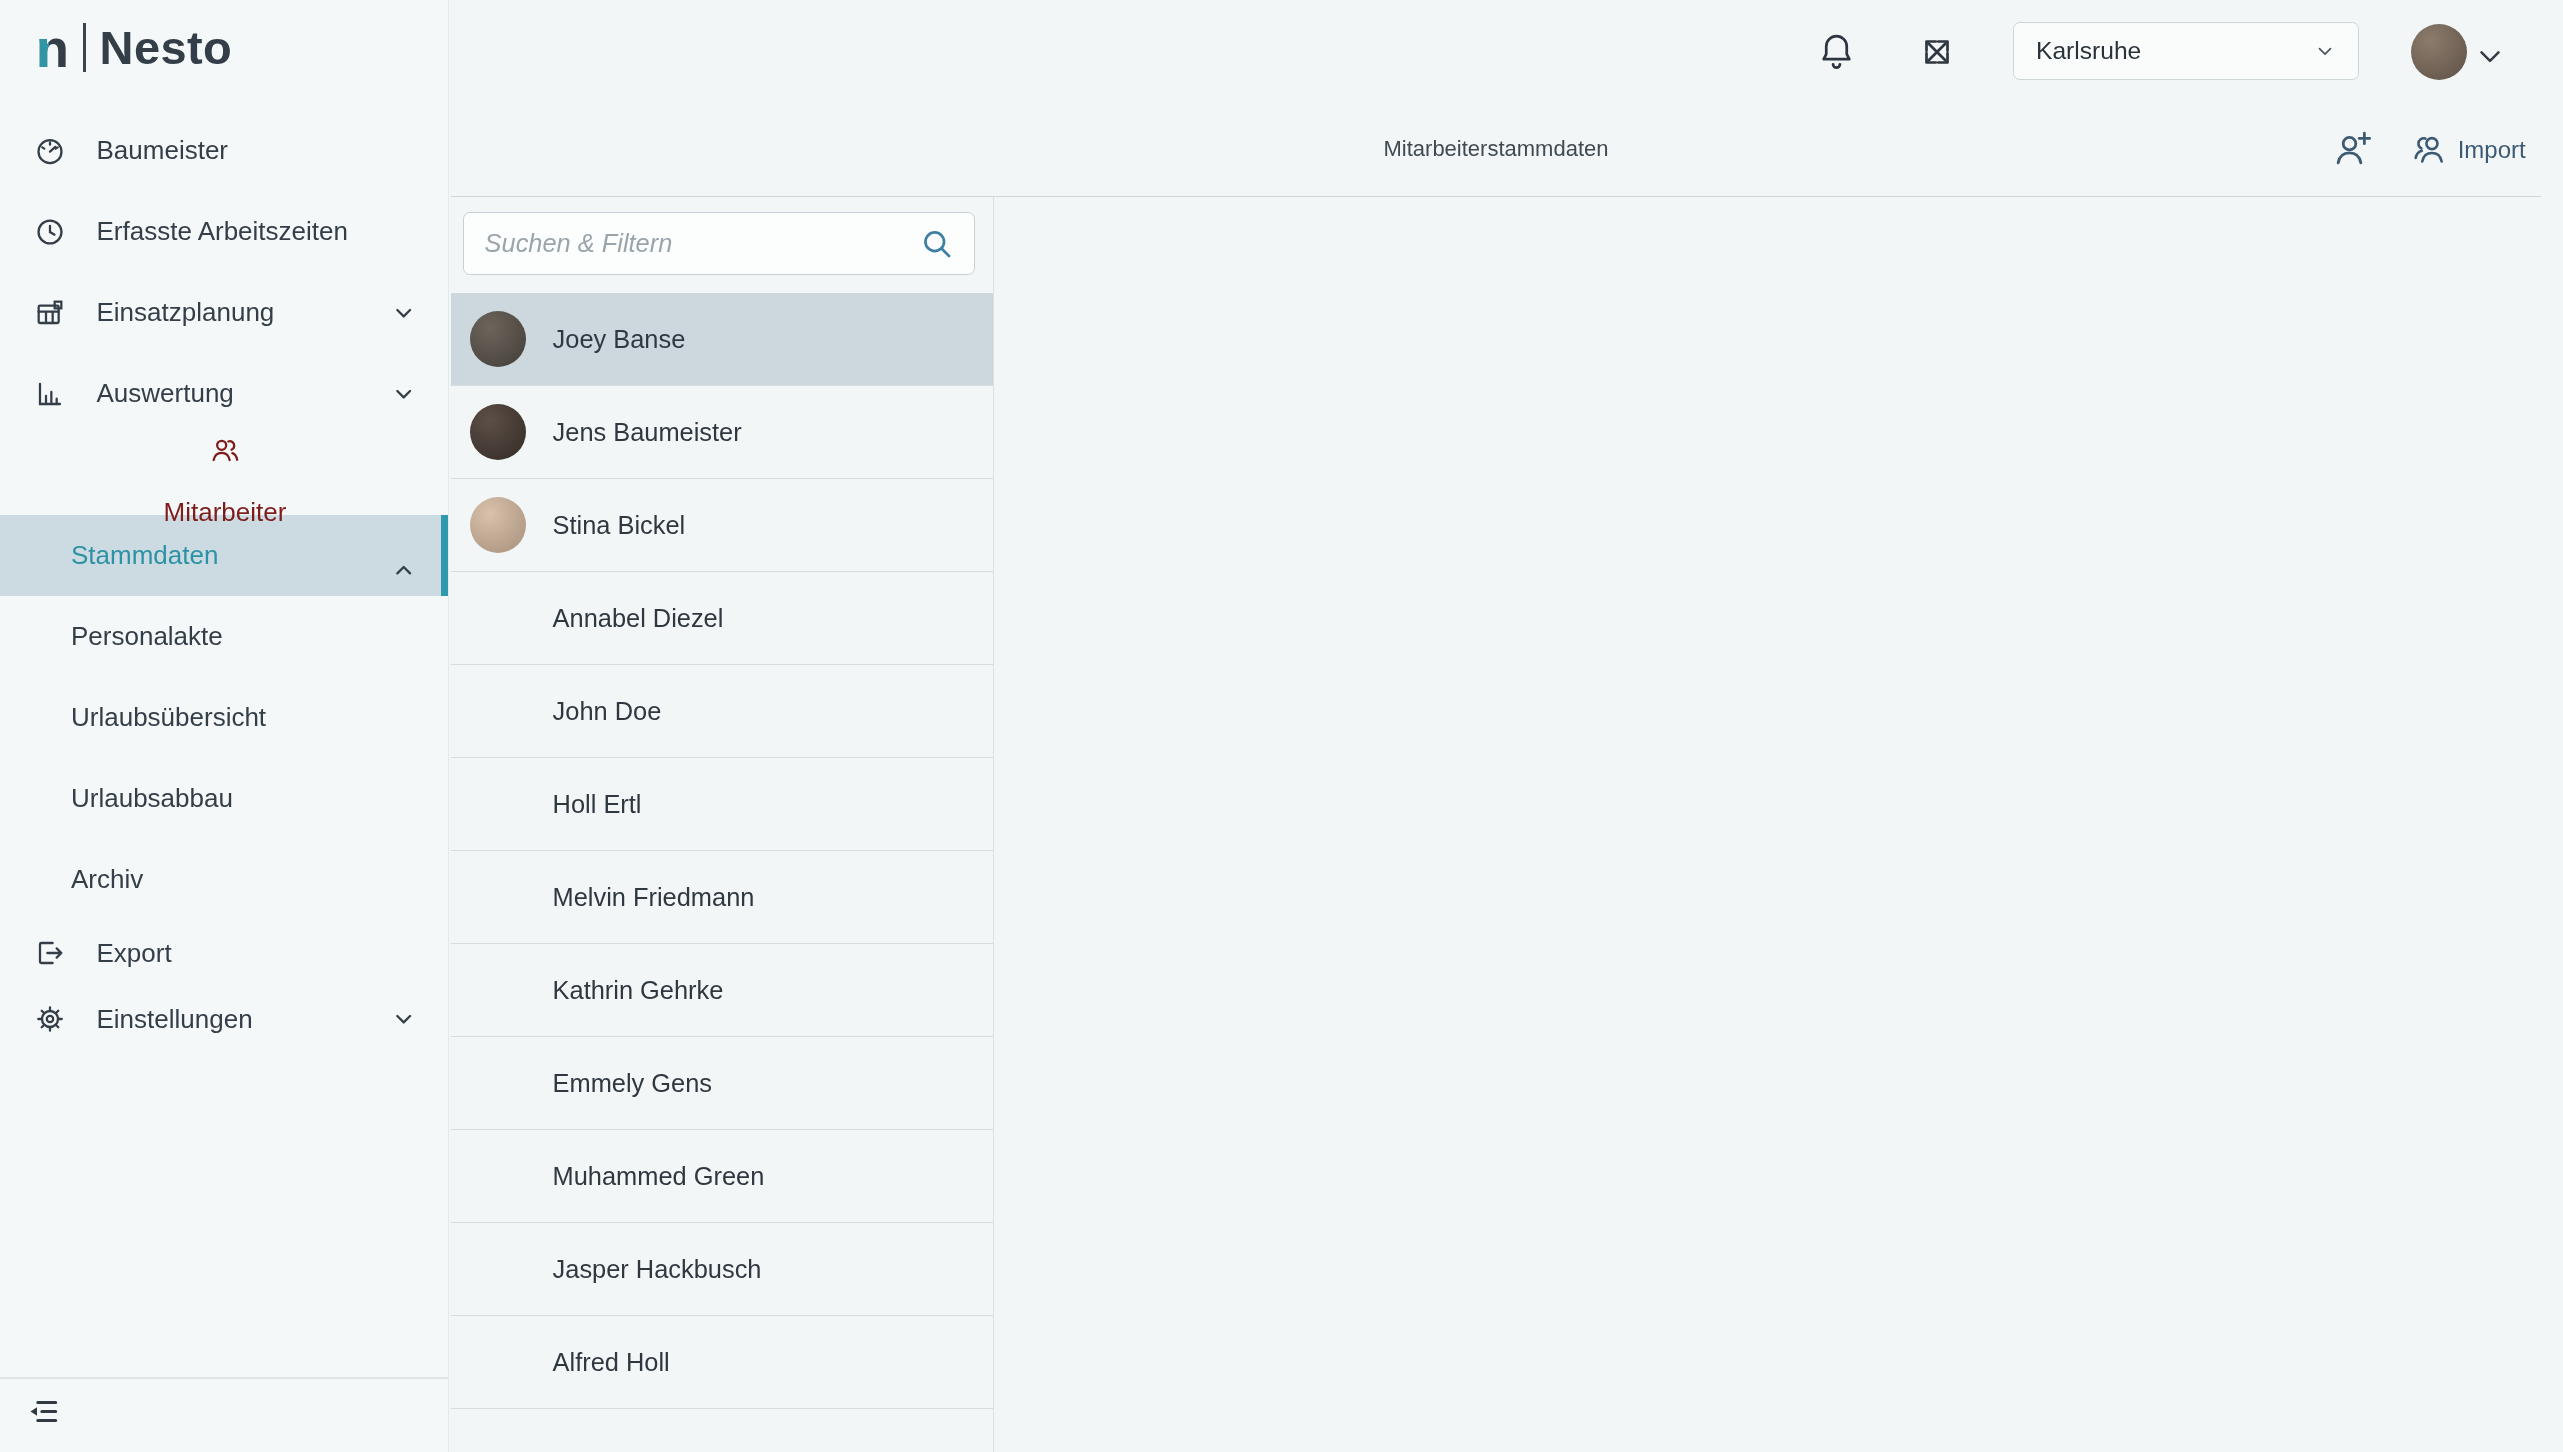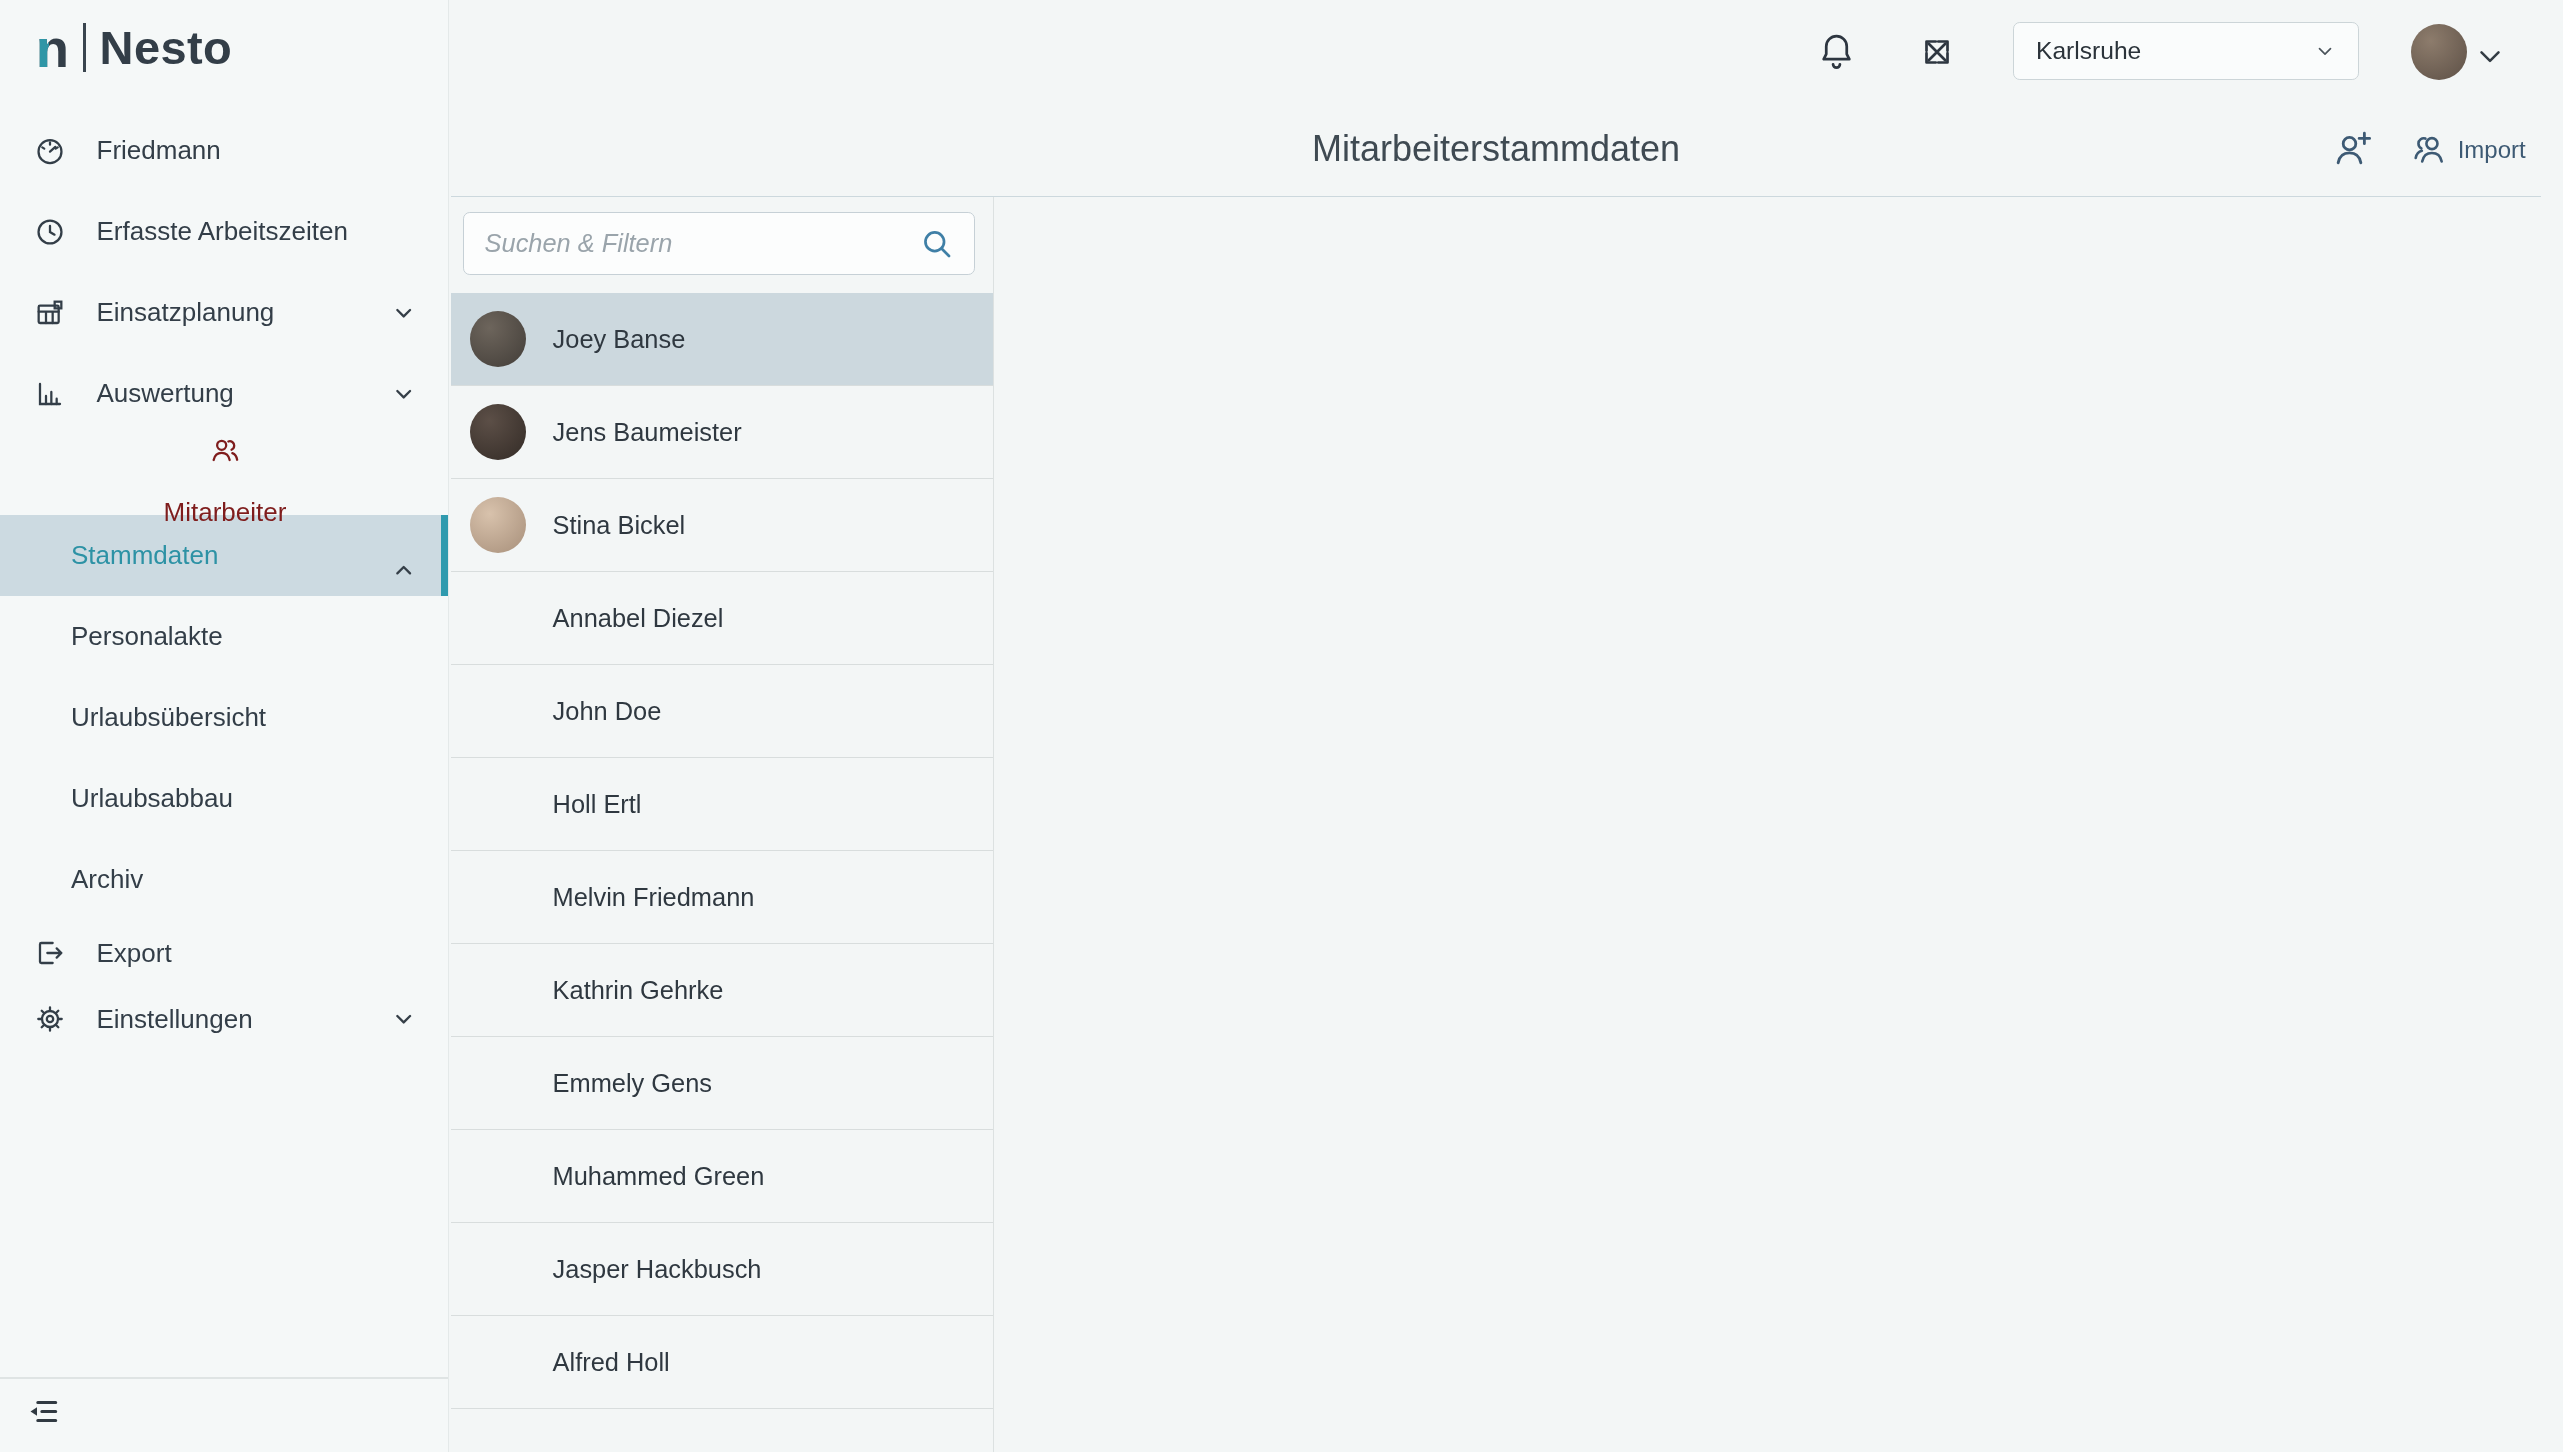--- a/index.html
+++ b/index.html
@@ -26,21 +26,21 @@
 
   
   .tb-icon{position:absolute;color:#2d3640;cursor:pointer;}
   .loc-select{position:absolute;left:2013px;top:22px;width:346px;height:58px;box-sizing:border-box;background:#fafcfc;border:1.7px solid #ccd5d8;border-radius:6.8px;display:flex;align-items:center;padding:0 22px;font-size:24.6px;color:#2b333a;cursor:pointer;}
   .loc-select .caret{margin-left:auto;color:#4a535a;display:flex;}
   .tb-avatar{position:absolute;left:2411px;top:24px;width:56px;height:56px;border-radius:50%;background:radial-gradient(circle at 35% 30%,#8d7c6c,#5d5046);cursor:pointer;}
   .tb-caret{position:absolute;left:2473px;top:39px;color:#333c44;cursor:pointer;}
 
   
   .content-header{position:absolute;left:451px;top:102px;width:2090px;height:95px;box-sizing:border-box;border-bottom:1.7px solid #ccd8dd;display:flex;align-items:center;justify-content:center;}
-  .ch-title{font-size:36px;color:#3f4a52;}
+  .ch-title{font-size:22px;color:#3f4a52;}
   .ch-actions{position:absolute;right:15.3px;top:0;height:95px;display:flex;align-items:center;gap:36px;color:#3d5a74;}
   .import-btn{display:flex;align-items:center;gap:8.5px;cursor:pointer;}
   .import-btn .lbl{font-size:24px;color:#3d5a74;}
   .addp{cursor:pointer;display:flex;}
 
   
   .list-panel{position:absolute;left:451px;top:197px;width:543px;bottom:0;background:#f3f6f6;border-right:1.7px solid #dce1e1;box-sizing:border-box;overflow:hidden;}
   .search-box{position:absolute;left:12px;top:15.3px;width:512px;height:63px;box-sizing:border-box;background:#fcfdfd;border:1.7px solid #c6d0d6;border-radius:6.8px;display:flex;align-items:center;padding:0 18.6px;}
   .search-box input{flex:1;border:none;background:transparent;outline:none;font-size:25.4px;color:#be185d;font-family:"Liberation Sans",sans-serif;}
   .search-box input::placeholder{font-style:italic;color:#9aa4ab;}
@@ -105,21 +105,21 @@
 
     <nav class="nav">
       <div class="nav-item">
         <span class="ic">
           <svg width="32" height="32" viewBox="0 0 24 24" fill="none" stroke="currentColor" stroke-width="1.7" stroke-linecap="round">
               <circle cx="12" cy="12.5" r="8.6"></circle>
               <path d="M12 12.5l4-3.6"></path>
               <path d="M12 5.6v1.7M6.2 9.3l1.5.9M17.8 9.3l-1.5.9"></path>
             </svg>
         </span>
-        <span>Friedmann</span>
+        <span>Baumeister</span>
       </div>
       <div class="nav-item">
         <span class="ic">
           <svg width="32" height="32" viewBox="0 0 24 24" fill="none" stroke="currentColor" stroke-width="1.7" stroke-linecap="round">
               <circle cx="12" cy="12" r="8.6"></circle>
               <path d="M12 7.5V12l3.4 2"></path>
             </svg>
         </span>
         <span>Erfasste Arbeitszeiten</span>
       </div>

